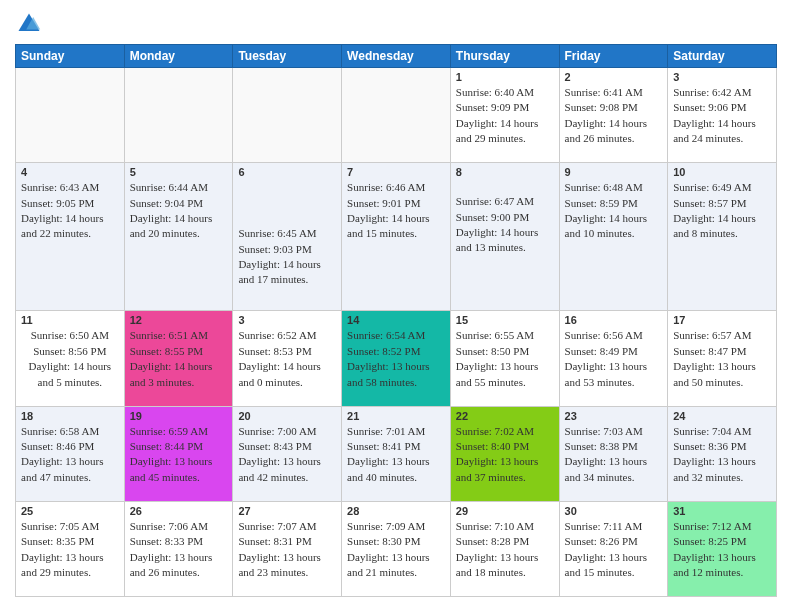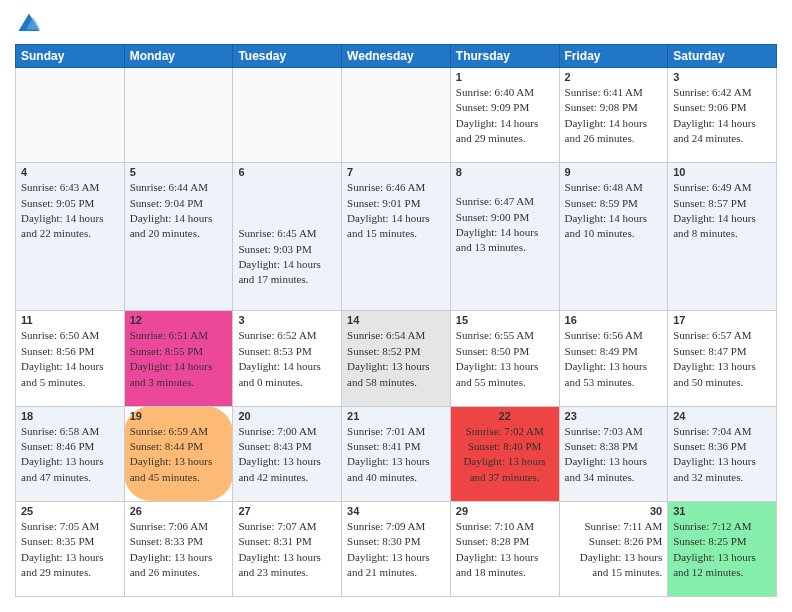--- a/index.html
+++ b/index.html
@@ -203,37 +203,37 @@
           <td style="background: rgb(238, 242, 249);">
             <span class="day-num">10</span>
             <div class="day-info" style="white-space: pre-line;">Sunrise: 6:49 AM
 Sunset: 8:57 PM
 Daylight: 14 hours and 8 minutes.</div>
           </td>
         </tr>
         <tr>
           <td style="background: rgb(255, 255, 255); margin-top: 24px;">
             <span class="day-num">11</span>
-            <div class="day-info" style="white-space: pre-line;">Sunrise: 6:50 AM
+            <div class="day-info" style="white-space: pre-line; text-align: center;">Sunrise: 6:50 AM
 Sunset: 8:56 PM
 Daylight: 14 hours and 5 minutes.</div>
           </td>
           <td style="background: #ec4899;">
             <span class="day-num">12</span>
             <div class="day-info" style="white-space: pre-line;">Sunrise: 6:51 AM
 Sunset: 8:55 PM
 Daylight: 14 hours and 3 minutes.</div>
           </td>
           <td style="background: rgb(255, 255, 255);">
             <span class="day-num">3</span>
             <div class="day-info" style="white-space: pre-line;">Sunrise: 6:52 AM
 Sunset: 8:53 PM
 Daylight: 14 hours and 0 minutes.</div>
           </td>
-          <td style="background: #e5e5e5;">
+          <td style="background: #14b8a6;">
             <span class="day-num">14</span>
             <div class="day-info" style="white-space: pre-line;">Sunrise: 6:54 AM
 Sunset: 8:52 PM
 Daylight: 13 hours and 58 minutes.</div>
           </td>
           <td style="background: rgb(255, 255, 255);">
             <span class="day-num">15</span>
             <div class="day-info" style="white-space: pre-line;">Sunrise: 6:55 AM
 Sunset: 8:50 PM
 Daylight: 13 hours and 55 minutes.</div>
@@ -251,39 +251,39 @@
 Daylight: 13 hours and 50 minutes.</div>
           </td>
         </tr>
         <tr>
           <td style="background: rgb(238, 242, 249);">
             <span class="day-num">18</span>
             <div class="day-info" style="white-space: pre-line;">Sunrise: 6:58 AM
 Sunset: 8:46 PM
 Daylight: 13 hours and 47 minutes.</div>
           </td>
-          <td style="background: #fdba74; border-radius: 27px;">
+          <td style="background: #d946ef;">
             <span class="day-num">19</span>
             <div class="day-info" style="white-space: pre-line;">Sunrise: 6:59 AM
 Sunset: 8:44 PM
 Daylight: 13 hours and 45 minutes.</div>
           </td>
           <td style="background: rgb(238, 242, 249);">
             <span class="day-num">20</span>
             <div class="day-info" style="white-space: pre-line;">Sunrise: 7:00 AM
 Sunset: 8:43 PM
 Daylight: 13 hours and 42 minutes.</div>
           </td>
           <td style="background: rgb(238, 242, 249);">
             <span class="day-num">21</span>
             <div class="day-info" style="white-space: pre-line;">Sunrise: 7:01 AM
 Sunset: 8:41 PM
 Daylight: 13 hours and 40 minutes.</div>
           </td>
-          <td style="background: #ef4444; text-align: center;">
+          <td style="background: #84cc16;">
             <span class="day-num">22</span>
             <div class="day-info" style="white-space: pre-line;">Sunrise: 7:02 AM
 Sunset: 8:40 PM
 Daylight: 13 hours and 37 minutes.</div>
           </td>
           <td style="background: rgb(238, 242, 249);">
             <span class="day-num">23</span>
             <div class="day-info" style="white-space: pre-line;">Sunrise: 7:03 AM
 Sunset: 8:38 PM
 Daylight: 13 hours and 34 minutes.</div>
@@ -308,32 +308,32 @@
 Sunset: 8:33 PM
 Daylight: 13 hours and 26 minutes.</div>
           </td>
           <td style="background: rgb(255, 255, 255); margin-left: 40px;">
             <span class="day-num">27</span>
             <div class="day-info" style="white-space: pre-line;">Sunrise: 7:07 AM
 Sunset: 8:31 PM
 Daylight: 13 hours and 23 minutes.</div>
           </td>
           <td style="background: rgb(255, 255, 255);">
-            <span class="day-num">34</span>
+            <span class="day-num">28</span>
             <div class="day-info" style="white-space: pre-line;">Sunrise: 7:09 AM
 Sunset: 8:30 PM
 Daylight: 13 hours and 21 minutes.</div>
           </td>
           <td style="background: rgb(255, 255, 255);">
             <span class="day-num">29</span>
             <div class="day-info" style="white-space: pre-line;">Sunrise: 7:10 AM
 Sunset: 8:28 PM
 Daylight: 13 hours and 18 minutes.</div>
           </td>
-          <td style="background: rgb(255, 255, 255); text-align: right;">
+          <td style="background: rgb(255, 255, 255);">
             <span class="day-num">30</span>
             <div class="day-info" style="white-space: pre-line;">Sunrise: 7:11 AM
 Sunset: 8:26 PM
 Daylight: 13 hours and 15 minutes.</div>
           </td>
           <td style="background: #86efac;">
             <span class="day-num">31</span>
             <div class="day-info" style="white-space: pre-line;">Sunrise: 7:12 AM
 Sunset: 8:25 PM
 Daylight: 13 hours and 12 minutes.</div>

